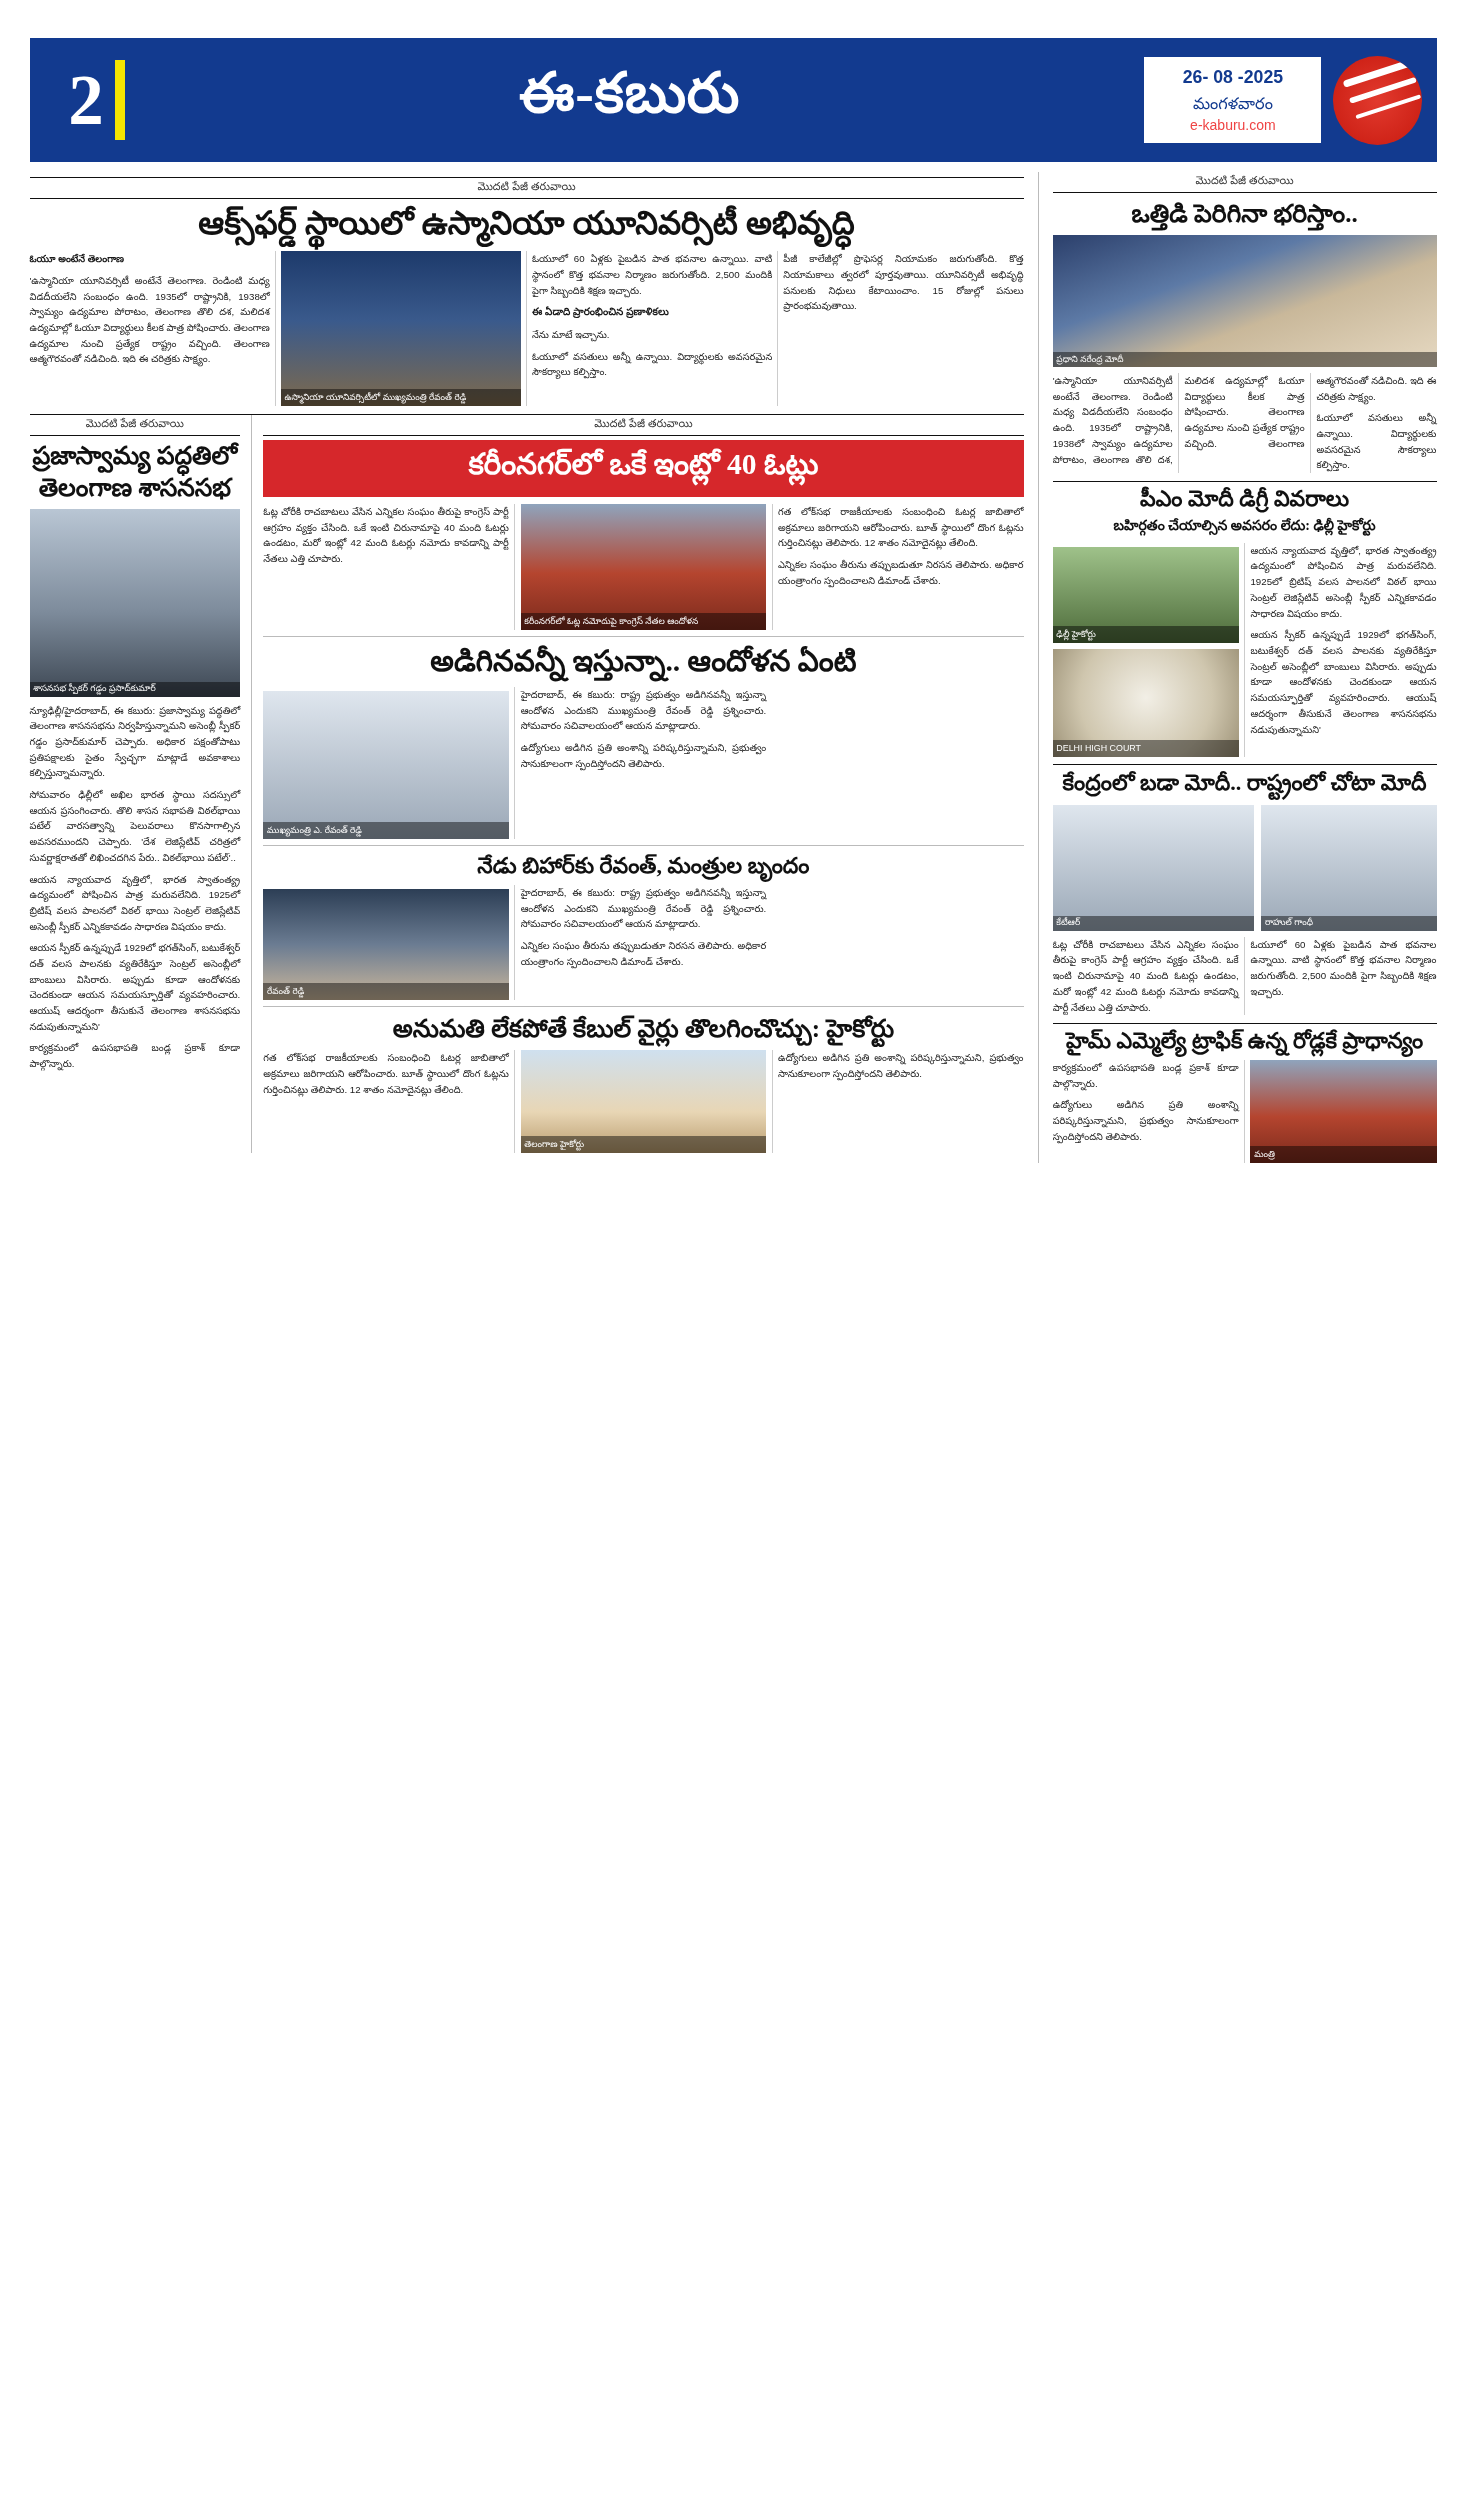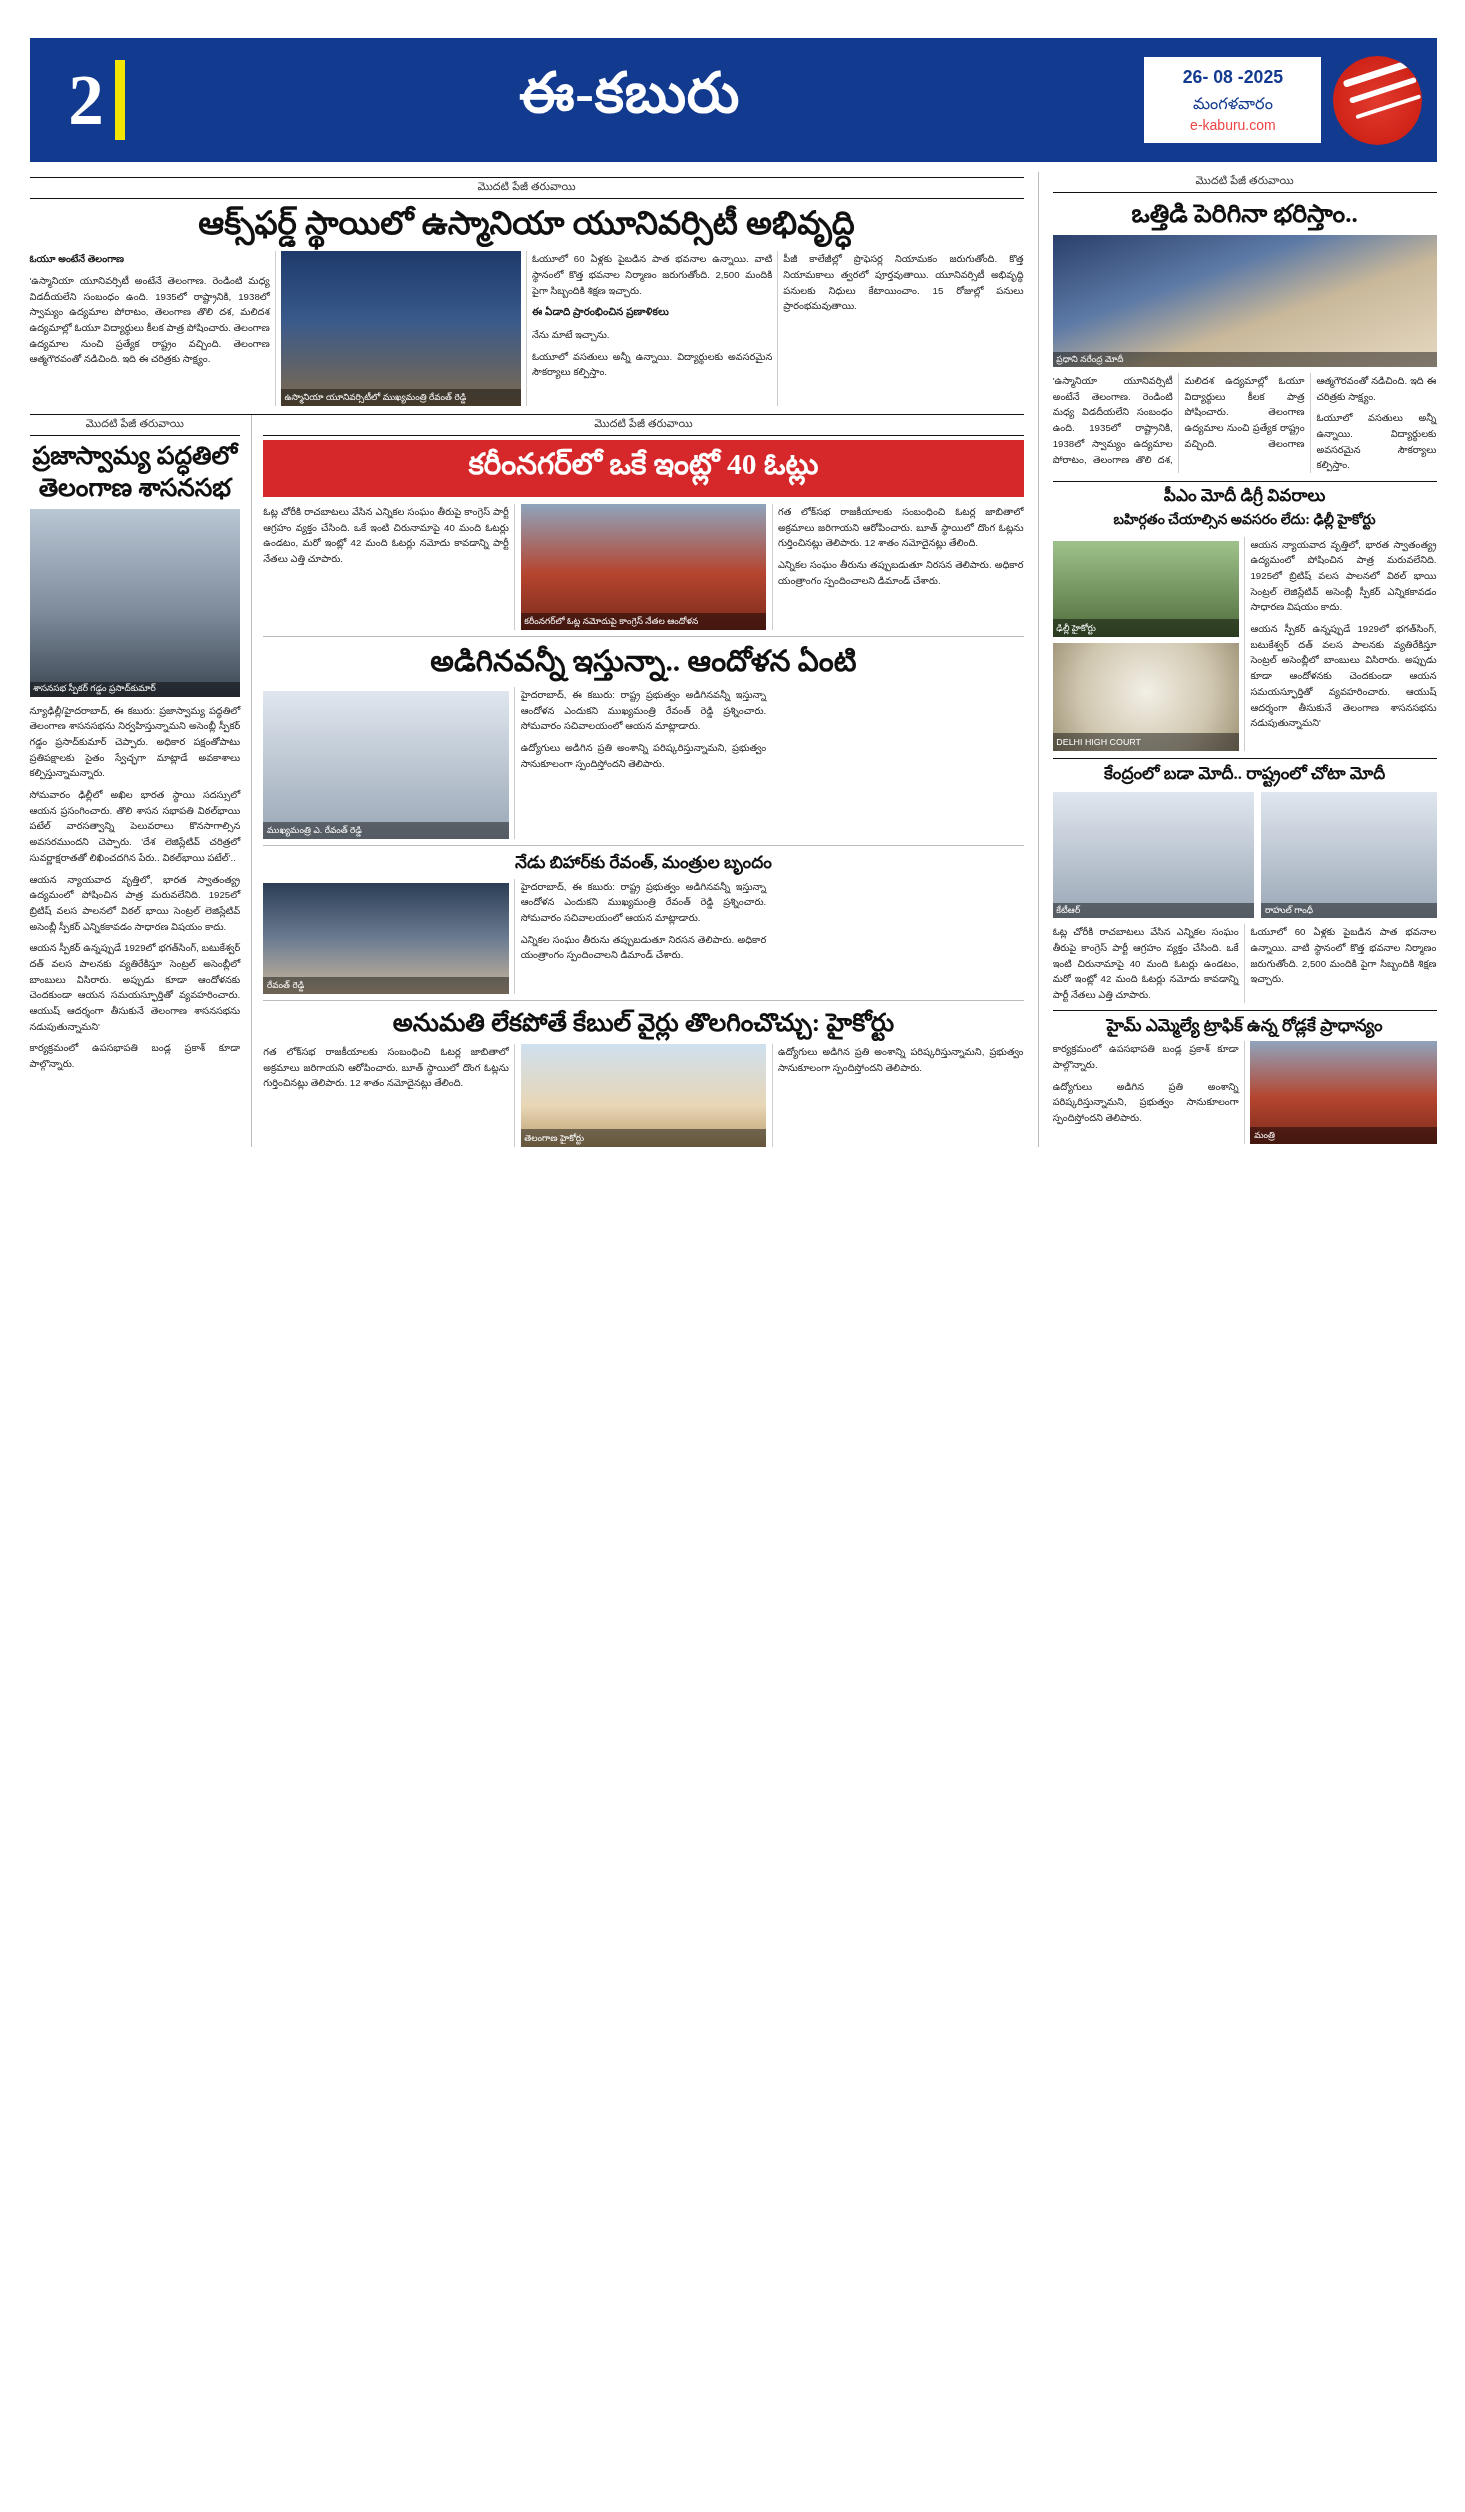--- a/index.html
+++ b/index.html
@@ -124,21 +124,21 @@
   }
   .headline {
     font-family: "Liberation Serif", serif;
     font-weight: bold;
     text-align: center;
     line-height: 1.25;
     color: #111;
   }
   h1.headline { font-size: 32.5px; margin: 4.4px 0 7.4px; }
   h2.headline { font-size: 25px; margin: 4.4px 0 5.9px; }
-  h3.headline { font-size: 17px; margin: 3.7px 0 5.2px; }
+  h3.headline { font-size: 22px; margin: 3.7px 0 5.2px; }
 
   .bodytext {
     font-size: 9.7px;
     line-height: 1.62;
     text-align: justify;
     color: #1a1a1a;
     hyphens: auto;
   }
   .bodytext p { margin: 0 0 5.9px 0; }
   .lead { font-weight: bold; }

